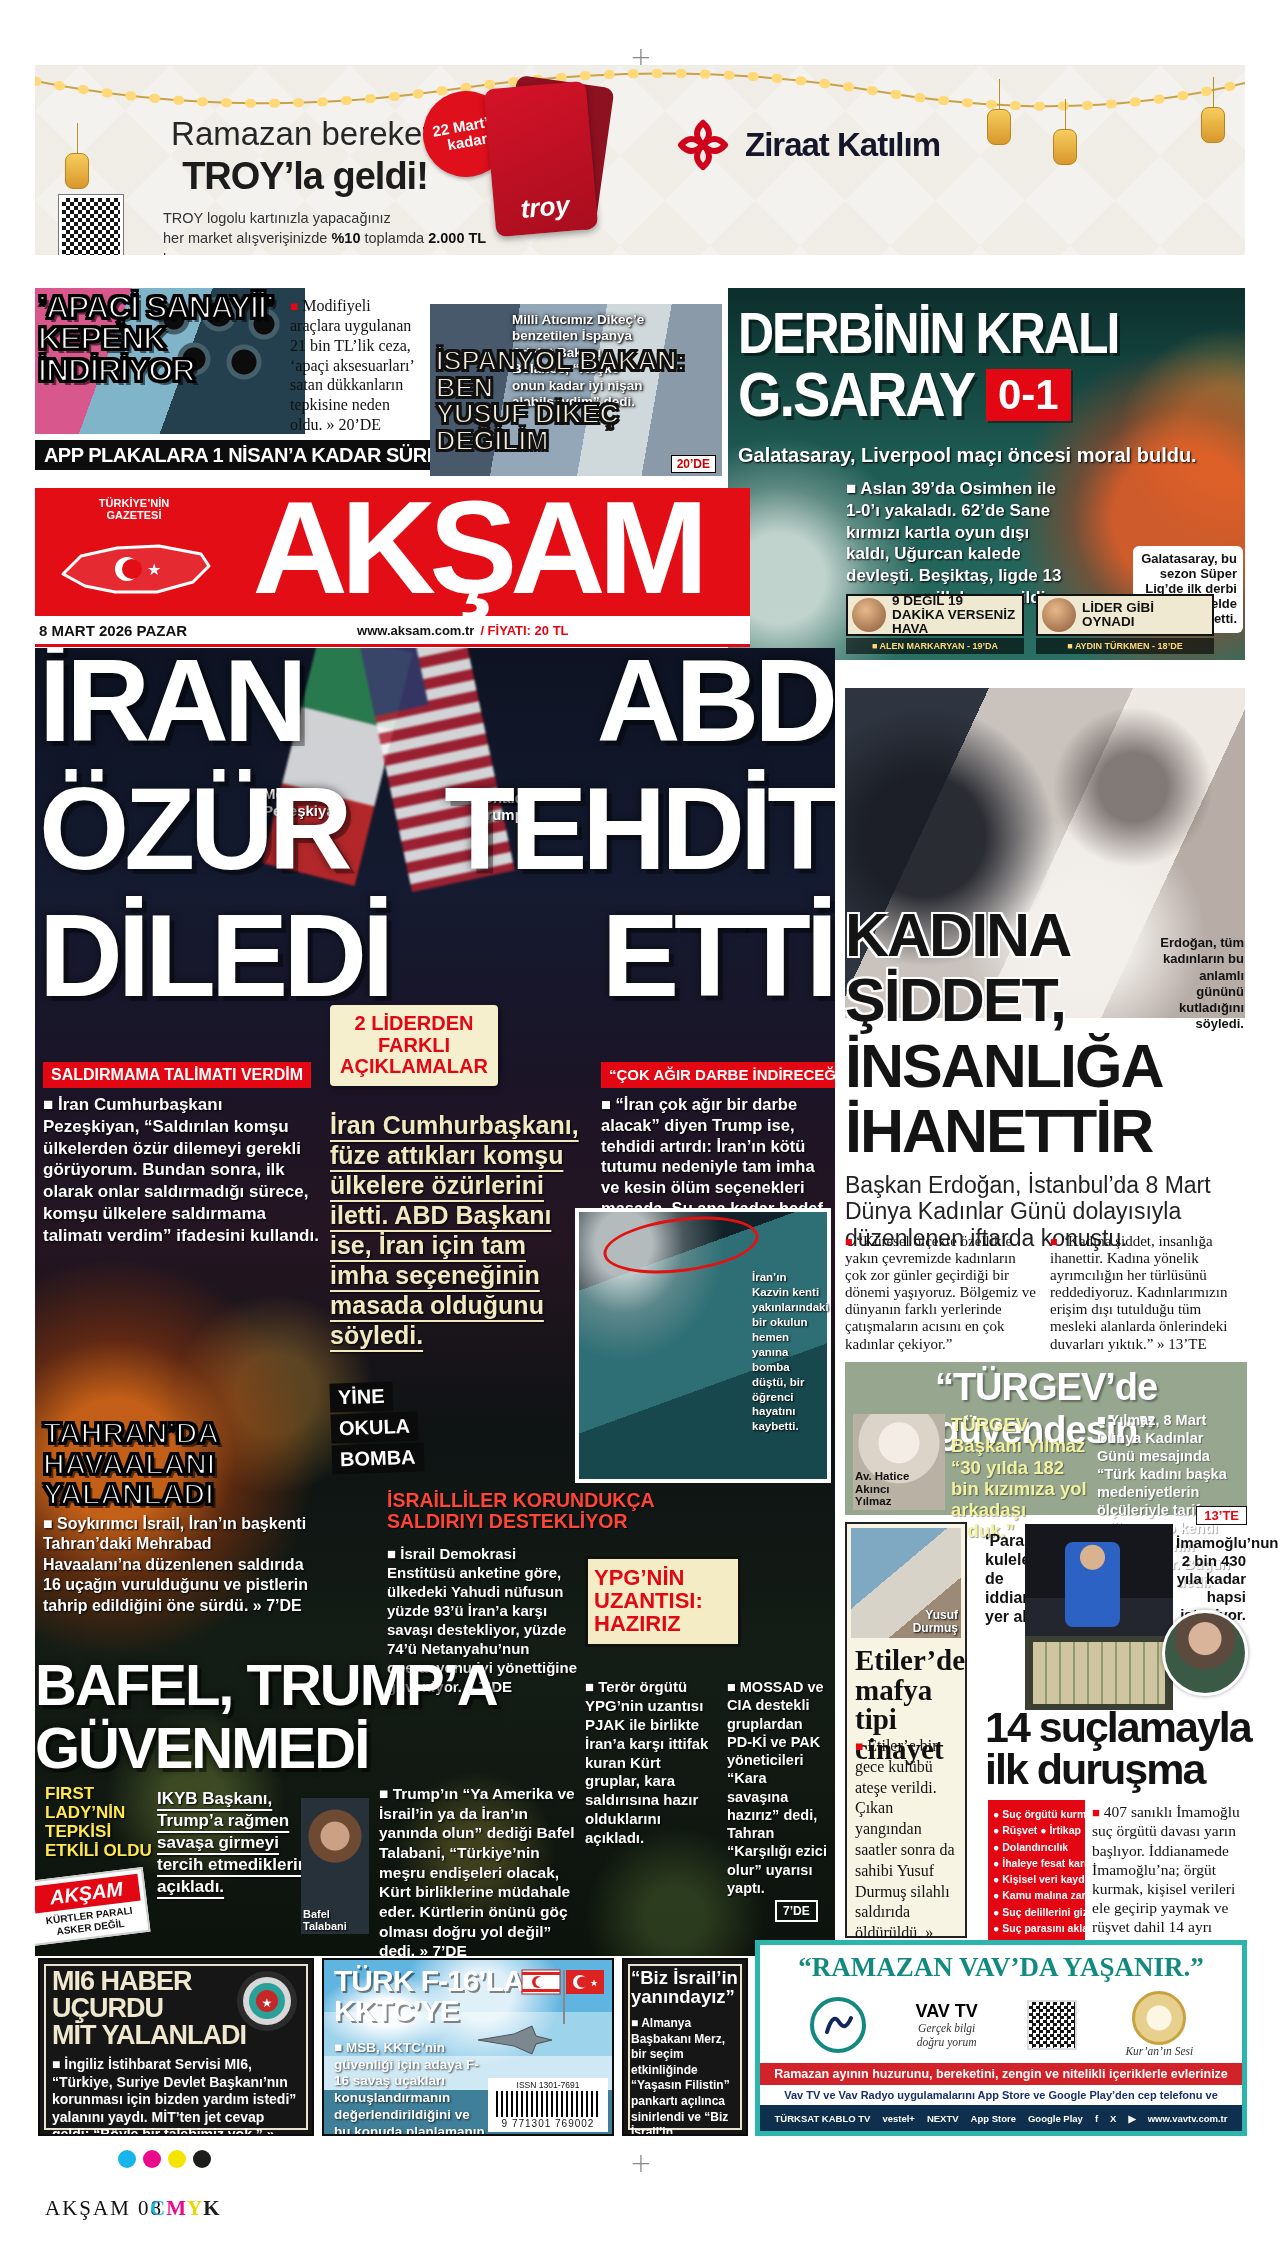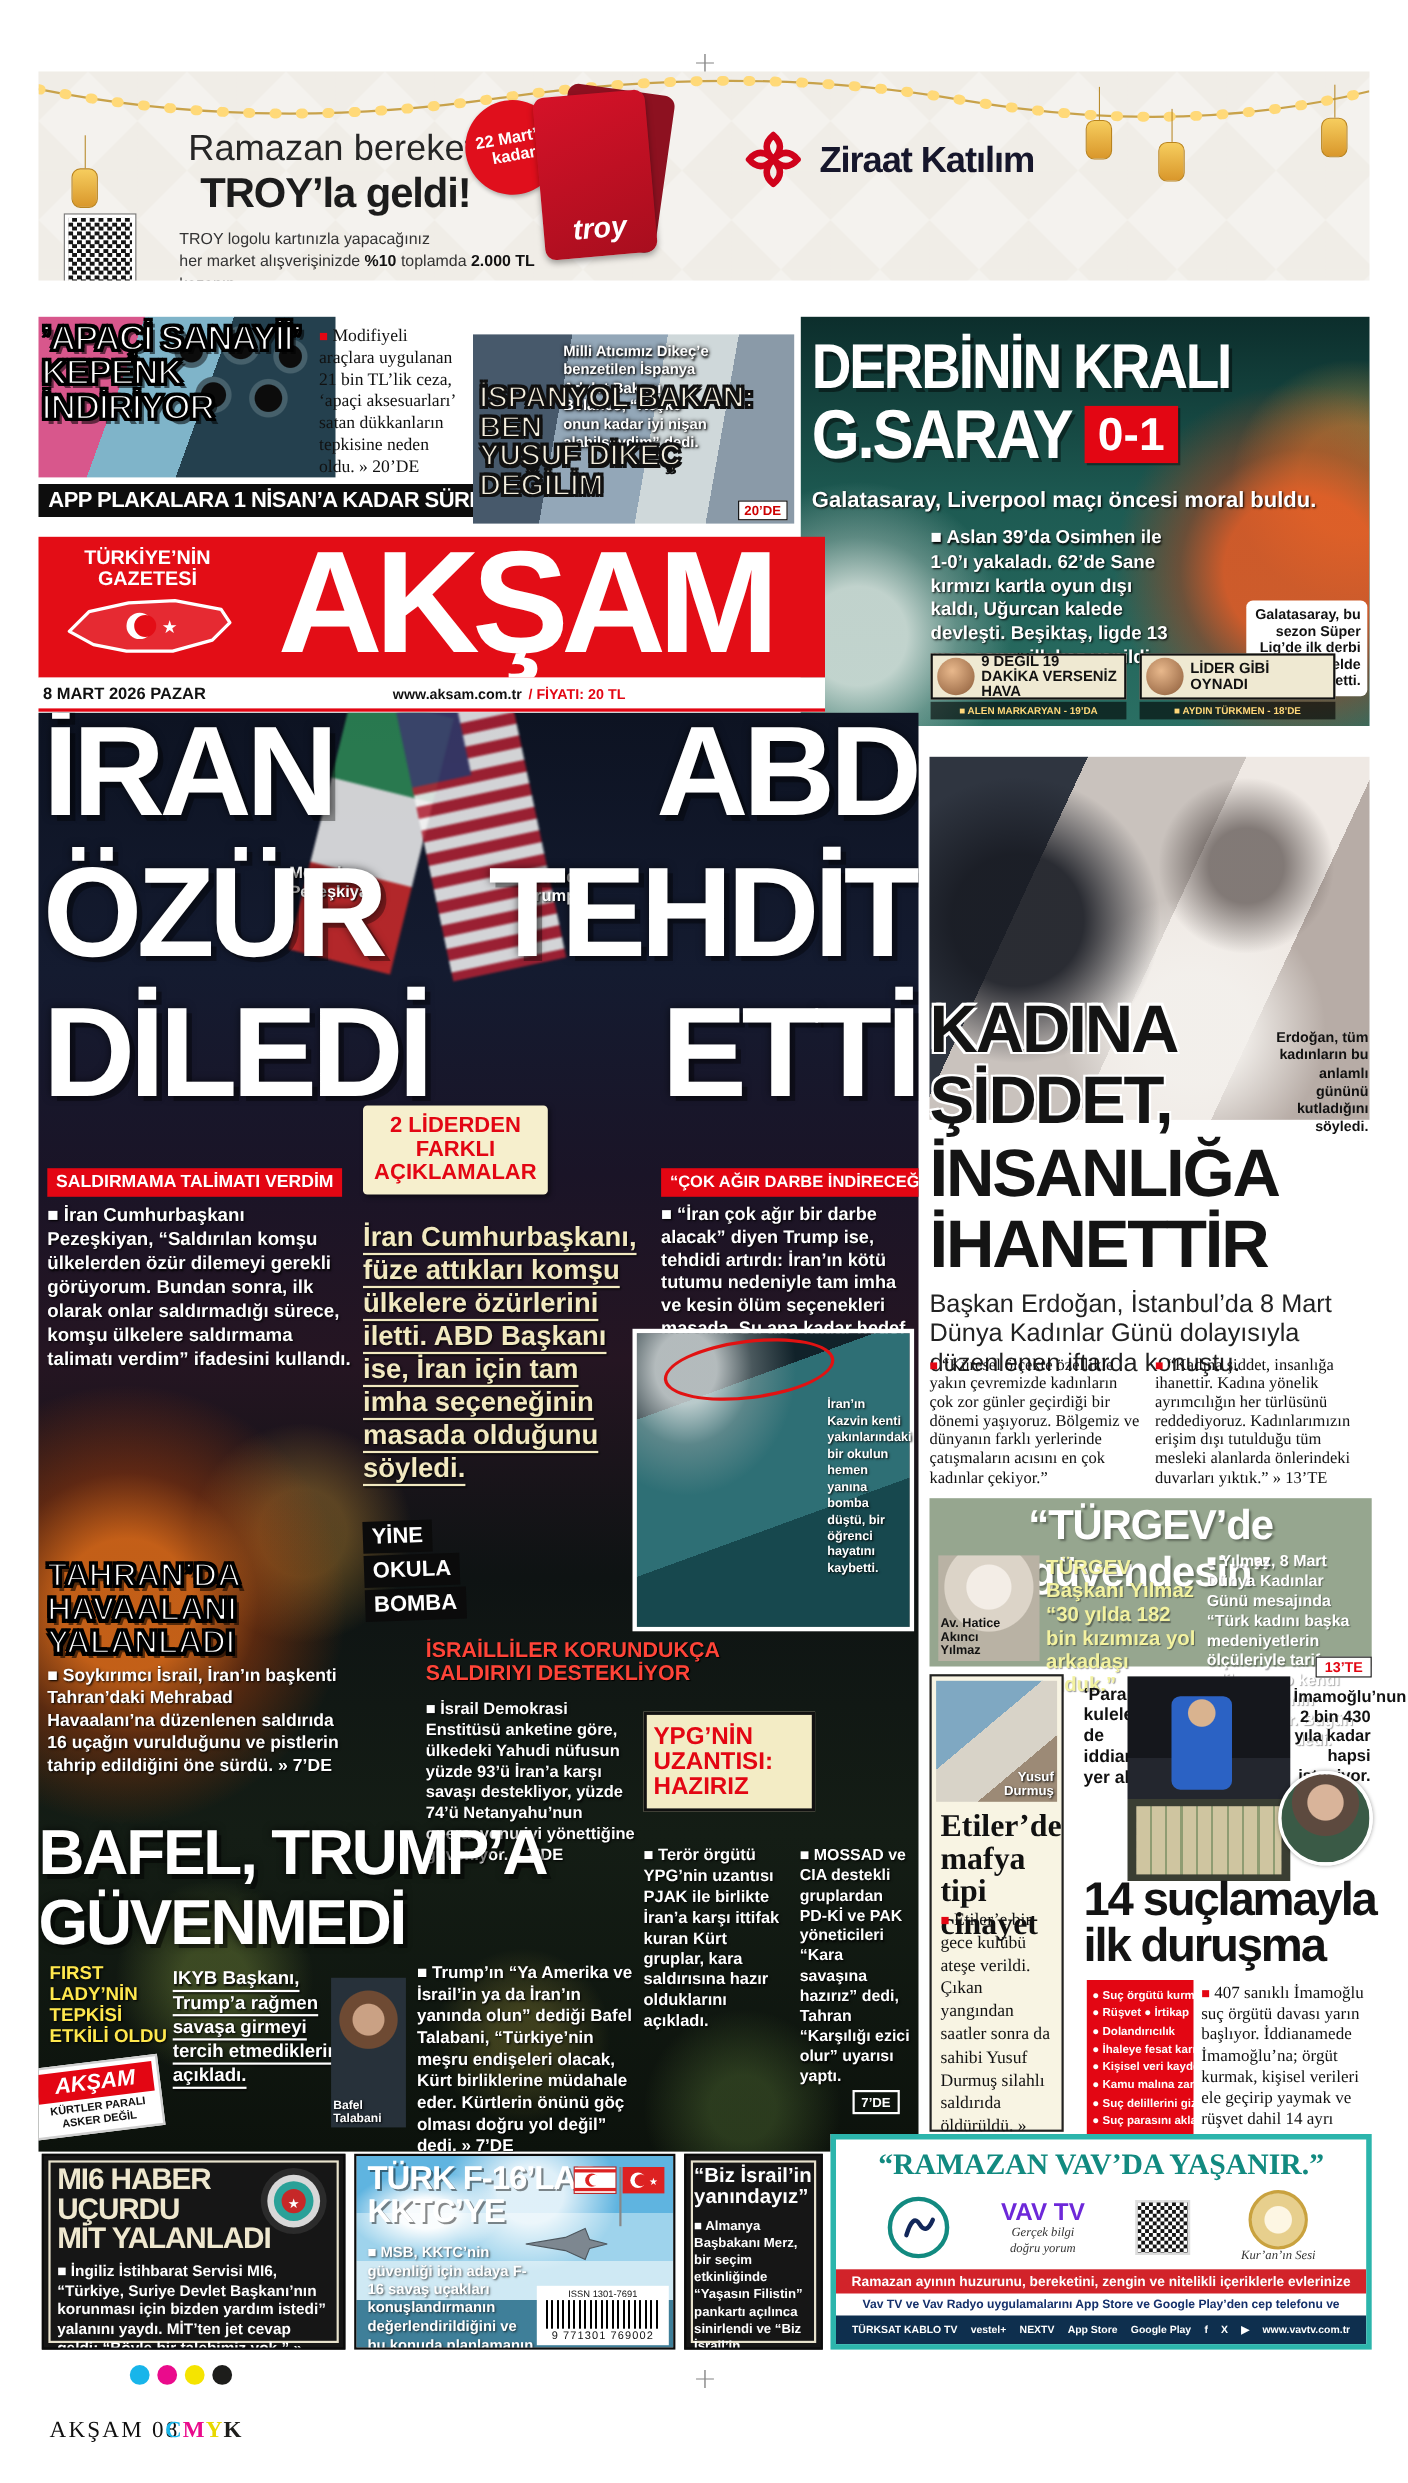--- a/index.html
+++ b/index.html
@@ -71,21 +71,21 @@
   .sp-deck{left:10px;top:156px;font-size:20px;font-weight:800;color:#fff;text-shadow:1px 1px 2px #000;}
   .sp-body{left:118px;top:190px;width:228px;font-size:17px;font-weight:800;color:#fff;line-height:1.28;text-shadow:1px 1px 2px #000;}
   .sp-note{left:405px;top:258px;width:98px;background:#fff;border-radius:6px;padding:6px 6px;font-size:13px;font-weight:800;color:#111;text-align:right;line-height:1.15;}
   .sp-col{top:306px;width:178px;height:42px;background:#efe9d2;border:2px solid #111;display:flex;align-items:center;gap:6px;padding:2px 4px;box-sizing:border-box;}
   .sp-head{width:34px;height:34px;border-radius:50%;background:radial-gradient(circle at 40% 35%,#e8b88c,#8a5a38);flex:none;}
   .sp-colt{font-size:13.5px;font-weight:900;color:#111;line-height:1.02;}
   .sp-by{top:350px;width:178px;height:16px;background:rgba(0,0,0,.6);color:#ffd87a;font-size:9px;font-weight:800;text-align:center;line-height:16px;}
 
   
   .mast{left:35px;top:488px;width:715px;height:128px;background:#e30d16;overflow:hidden;}
-  .mast-tag{left:24px;top:10px;width:150px;text-align:center;color:#fff;font-weight:900;font-size:18px;line-height:1.05;}
+  .mast-tag{left:24px;top:10px;width:150px;text-align:center;color:#fff;font-weight:900;font-size:11px;line-height:1.05;}
   .mast-map{left:20px;top:48px;}
   .mast-logo{left:168px;top:-16px;width:548px;text-align:center;color:#fff;font-size:132px;font-weight:900;letter-spacing:-7px;}
   .datebar{left:35px;top:616px;width:715px;height:28px;background:#fff;border-bottom:3px solid #e30613;display:flex;align-items:center;}
   .db-date{font-size:15px;font-weight:900;color:#111;margin-left:4px;}
   .db-site{font-size:13px;font-weight:800;color:#111;margin-left:170px;}
   .db-price{font-size:13px;font-weight:800;color:#e30613;margin-left:6px;}
 
   
   .main{left:35px;top:648px;width:800px;height:1308px;overflow:hidden;
         background:linear-gradient(180deg,#0d1322 0%,#141b30 18%,#1a1427 32%,#251522 45%,#0e1313 60%,#141d15 78%,#0c120c 100%);}
@@ -204,21 +204,21 @@
   .bc-num{font-size:10px;color:#111;letter-spacing:1px;}
   .biz{left:622px;top:1958px;width:126px;height:178px;}
   .biz-h{left:7px;top:8px;color:#fff;font-weight:900;font-size:18.5px;line-height:1.05;}
   .biz-body{left:7px;top:56px;width:112px;color:#fff;font-weight:800;font-size:12px;line-height:1.3;}
 
   
   .vav{left:755px;top:1940px;width:492px;height:196px;border:5px solid #2cb5ac;background:#fff;box-sizing:border-box;overflow:hidden;}
   .vav-title{left:0;top:7px;width:100%;text-align:center;font-family:"Liberation Serif",serif;font-weight:700;
              font-size:27px;color:#128a80;}
   .vav-mid{left:0;top:44px;width:100%;height:72px;display:flex;align-items:center;justify-content:space-evenly;}
-  .vav-brand{font-weight:900;font-size:22px;color:#6d28d9;text-align:center;}
+  .vav-brand{font-weight:900;font-size:18px;color:#000000;text-align:center;}
   .vav-tag{font-family:"Liberation Serif",serif;font-style:italic;font-size:11.5px;color:#333;text-align:center;line-height:1.2;}
   .vav-qr{width:46px;height:46px;background:repeating-conic-gradient(#151515 0% 25%,#fff 0% 50%);background-size:7px 7px;border:2px solid #ddd;}
   .vav-gold{width:48px;height:48px;border-radius:50%;border:3px solid #c9a23f;
             background:radial-gradient(circle,#fdf6e3 0 12px,#e7cf8d 13px);}
   .vav-red{left:0;top:118px;width:100%;height:22px;background:#d2232a;color:#fff;font-weight:800;font-size:12.5px;
            text-align:center;line-height:22px;}
   .vav-white{left:0;top:140px;width:100%;height:20px;color:#15306b;font-weight:800;font-size:11px;text-align:center;line-height:20px;}
   .vav-foot{left:0;top:160px;width:100%;height:26px;background:#0e2f4e;display:flex;align-items:center;justify-content:center;gap:12px;}
   .vav-foot span{color:#fff;font-size:9.5px;font-weight:700;}
 

